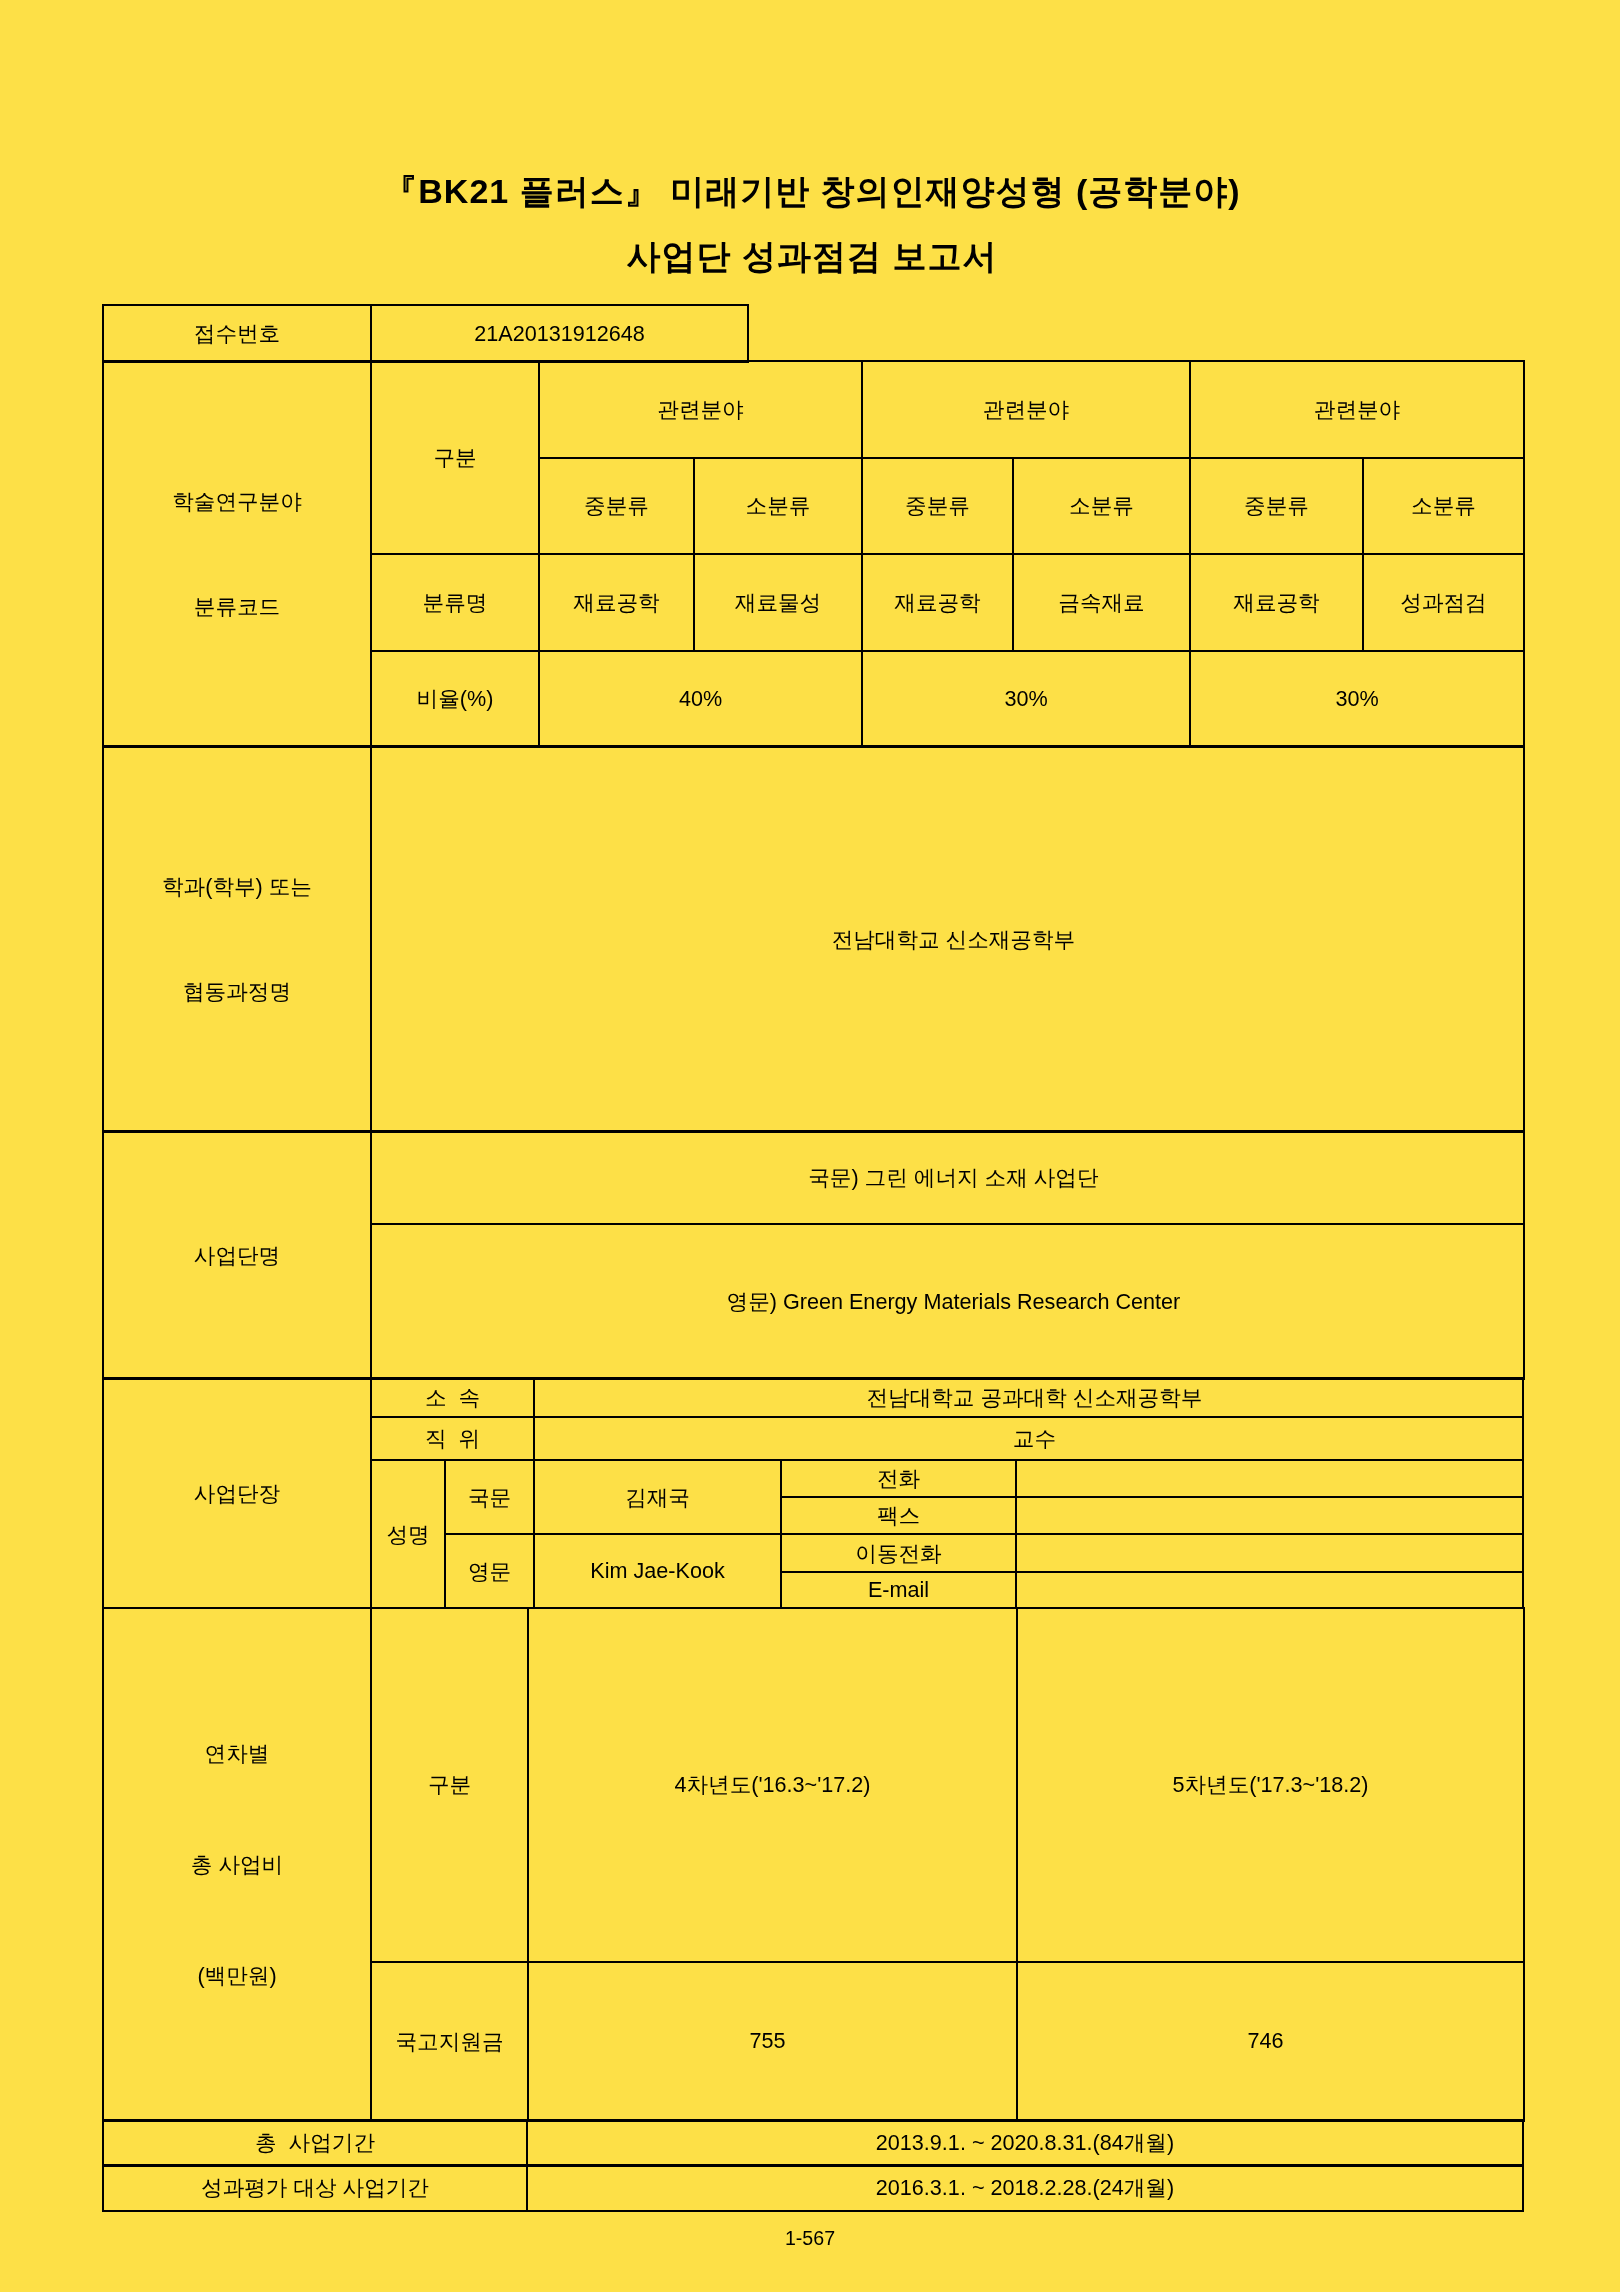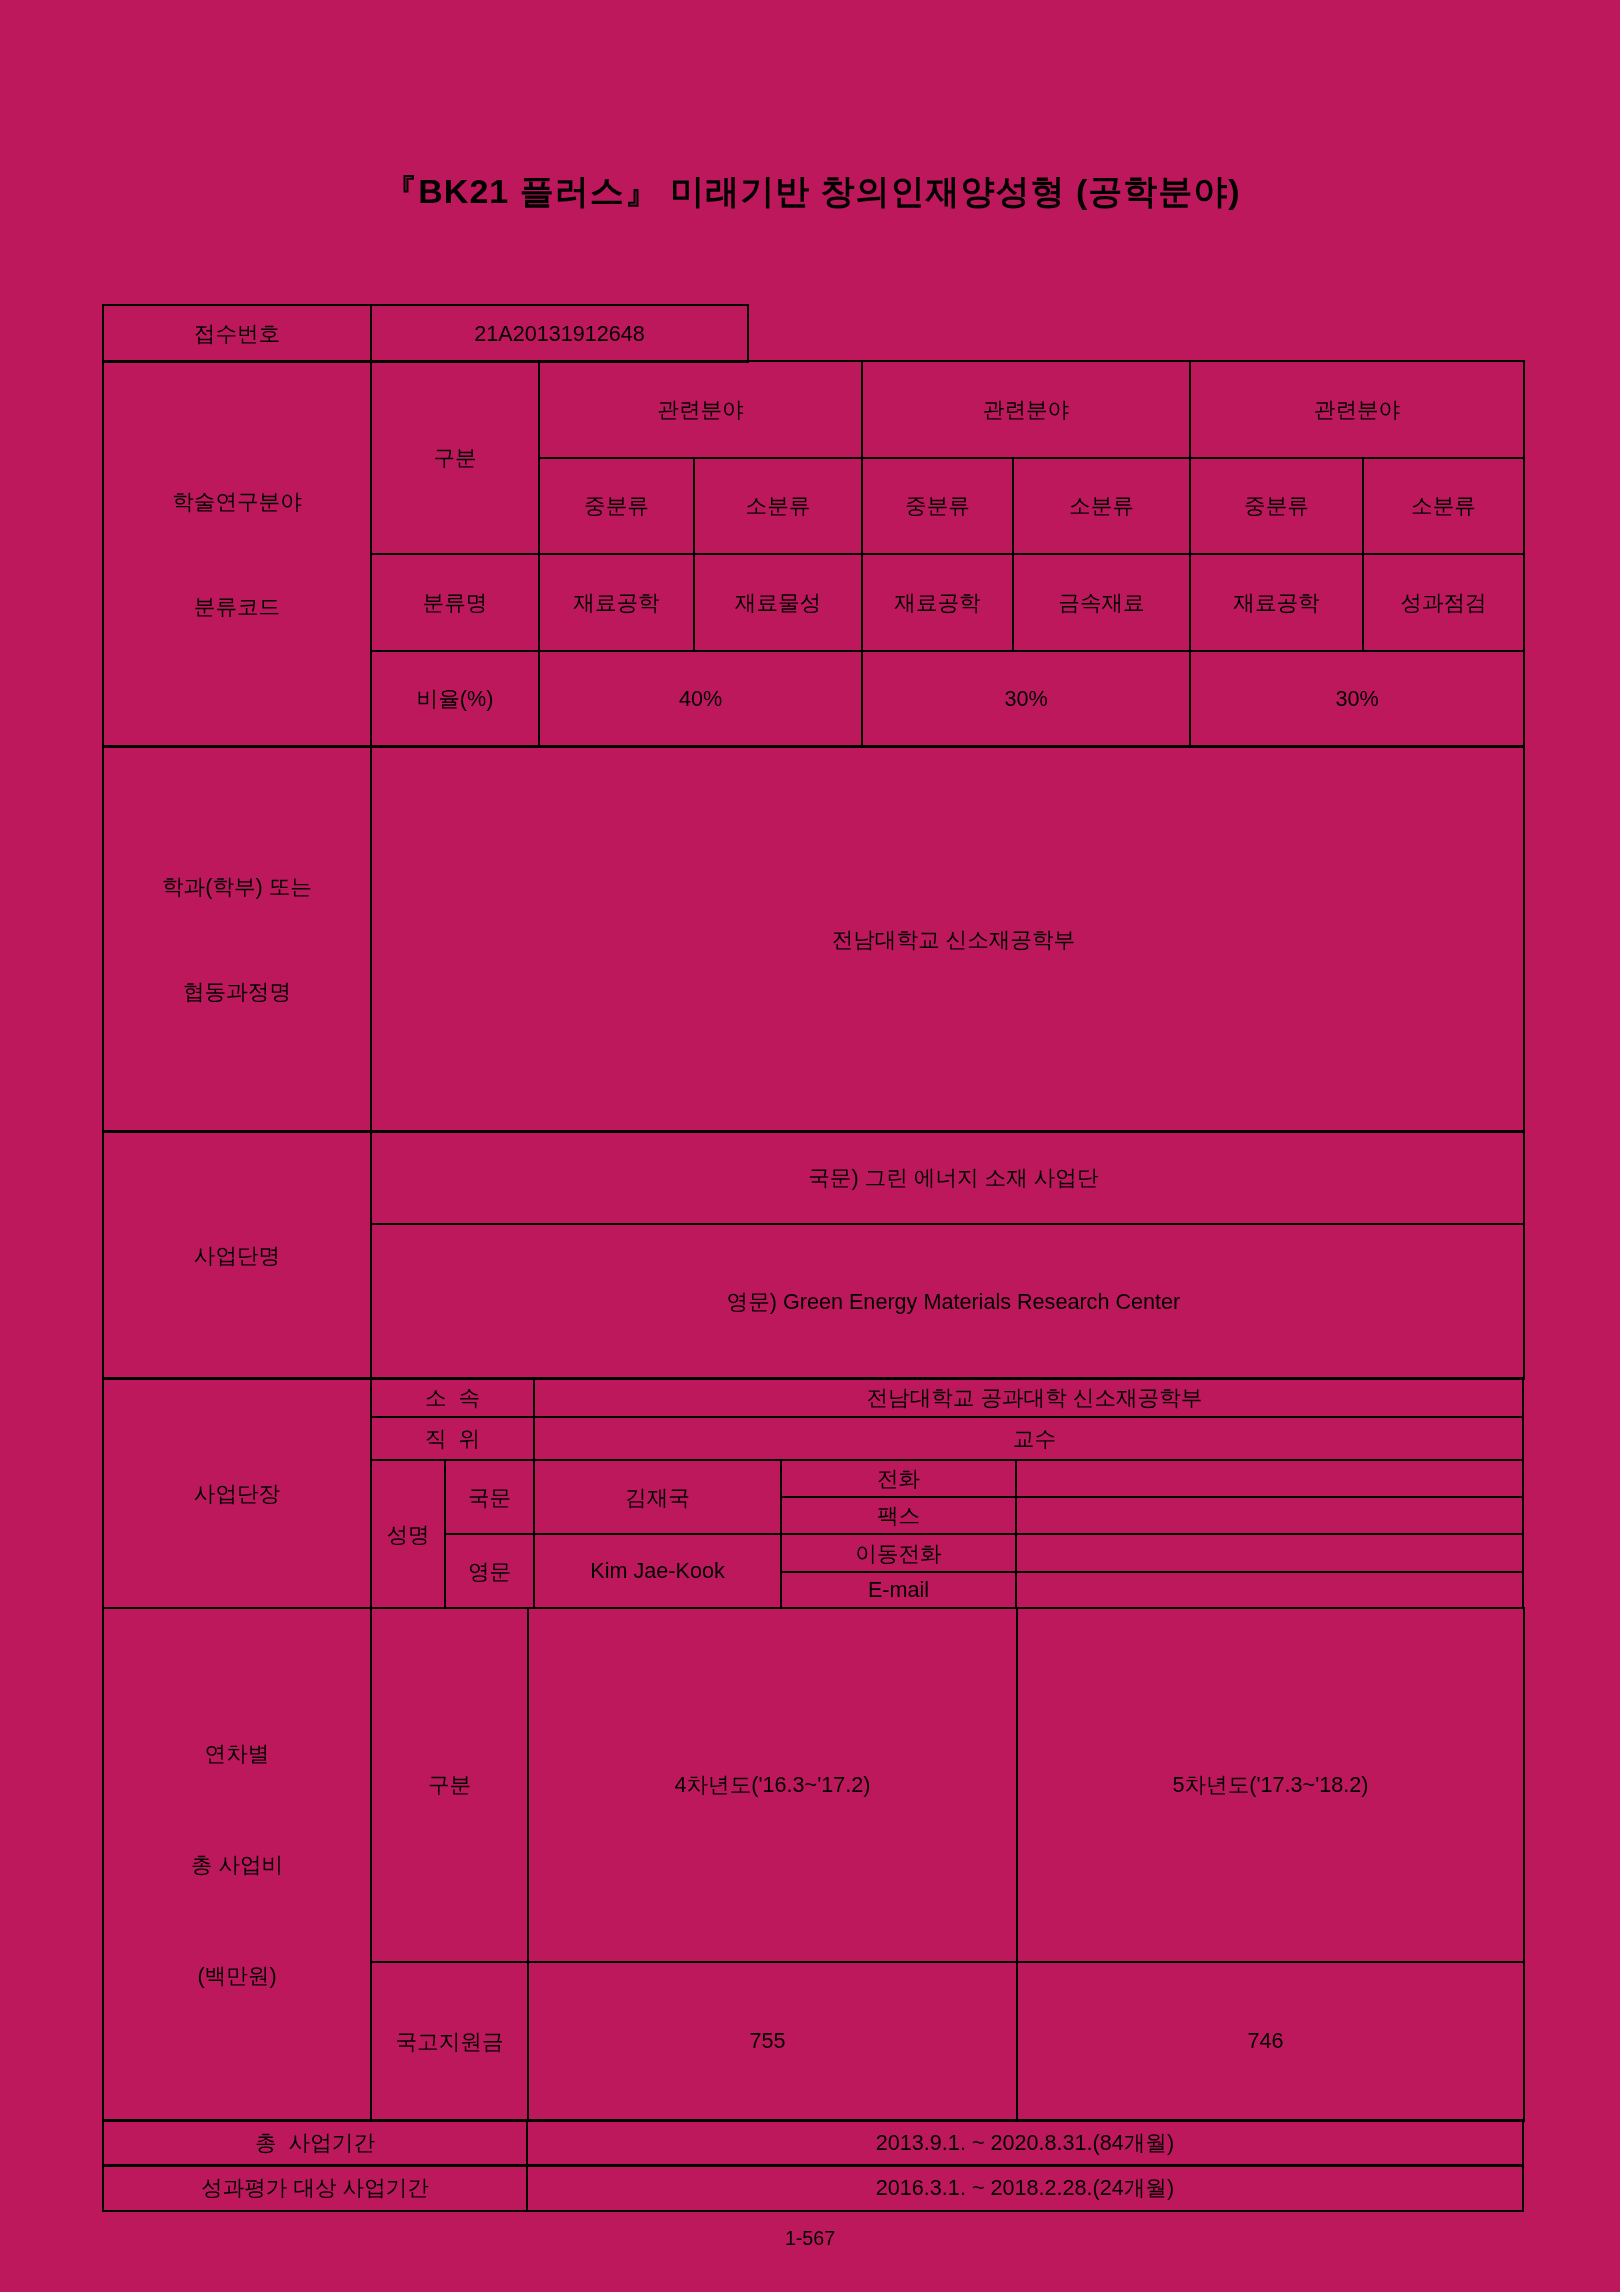--- a/index.html
+++ b/index.html
@@ -1,19 +1,19 @@
 <!DOCTYPE html>
 <html><head>
 <meta charset="utf-8">
 <style>
   html,body { margin:0; padding:0; background:#ffffff; }
   .page {
     position:relative;
     width:1620px; height:2293px;
-    background:#be185d;
+    background:#fde047;
     color:#000;
     font-family:"Liberation Sans", "DejaVu Sans", sans-serif;
     overflow:hidden;
   }
   .title-block {
     position:absolute; top:159px; left:102px; width:1420px;
     text-align:center; font-size:34px; font-weight:bold;
     line-height:65px; letter-spacing:1px;
   }
   .content { position:absolute; left:102px; top:304px; width:1420px; }
@@ -32,20 +32,21 @@
   .three-line { line-height:37px; }
   .page-num { position:absolute; left:0; top:2227px; width:100%; text-align:center; font-size:19.6px; }
 </style>
 </head>
 <body>
 
 <div class="page">
 
   <div class="title-block">
     <div>『BK21 플러스』 미래기반 창의인재양성형 (공학분야)</div>
+    <div>사업단 성과점검 보고서</div>
   </div>
 
   <div class="content">
 
     <table class="sec narrow">
       <colgroup>
           <col style="width:268px">
           <col style="width:377px">
         </colgroup>
       <tbody>

